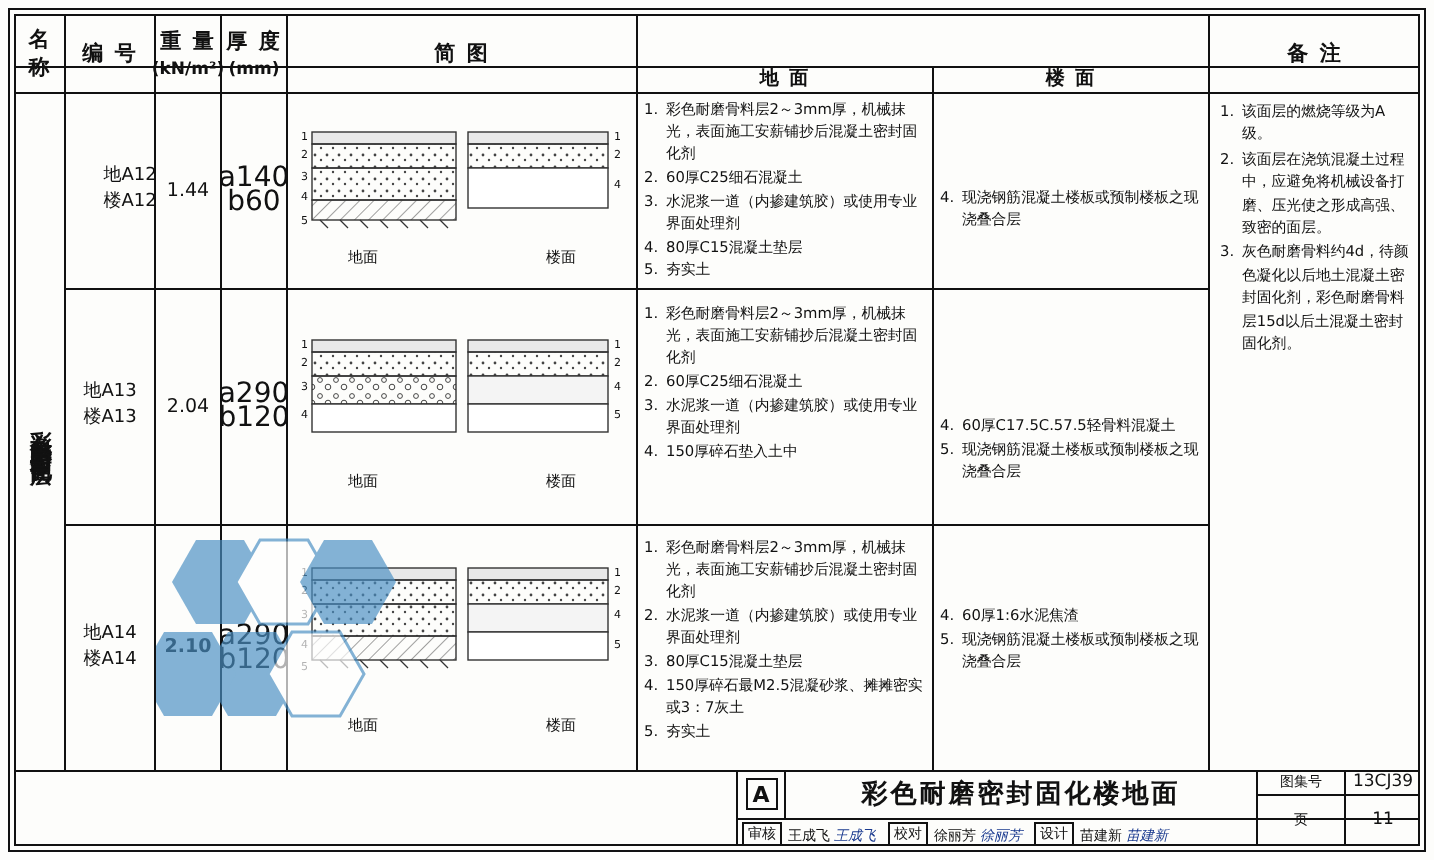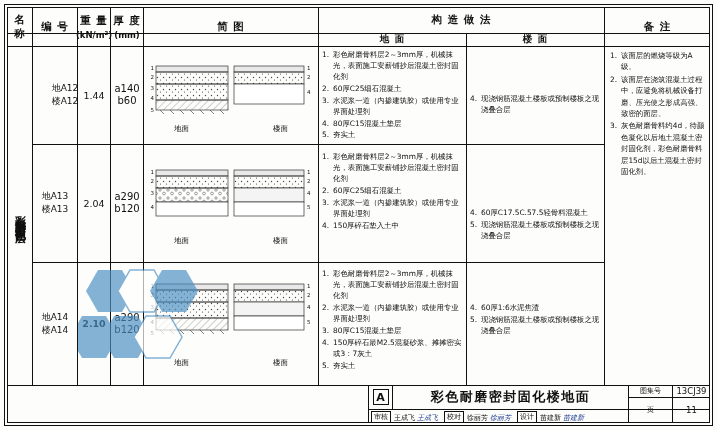--- a/index.html
+++ b/index.html
@@ -10,21 +10,21 @@
   .inner{left:7px;top:7px;width:703px;height:416px;border:1px solid #111;}
   .vline{position:absolute;width:1px;background:#111;}
   .hline{position:absolute;height:1px;background:#111;}
   .cell{position:absolute;box-sizing:border-box;}
   .ctr{display:flex;align-items:center;justify-content:center;text-align:center;}
   .hd{font-size:10.5px;font-weight:bold;letter-spacing:1px;}
   .hd small{font-weight:bold;font-size:8.5px;letter-spacing:0;text-align:center;}
   .rowname{font-size:11px;font-weight:bold;line-height:15px;letter-spacing:2px;}
   .code{font-size:9px;line-height:13px;text-align:center;}
   .num{font-size:9.5px;}
-  .thk{font-size:10px;line-height:12px;text-align:center;}
+  .thk{font-size:14px;line-height:12px;text-align:center;}
   .spec{font-size:7.4px;line-height:11.2px;padding:3px 3px 0 3px;}
   .spec ol{margin:0;padding:0;list-style:none;}
   .spec li{position:relative;padding-left:11px;margin-bottom:0.5px;}
   .spec li .n{position:absolute;left:0;top:0;}
   .note{font-size:7.4px;line-height:11.4px;padding:4px 5px 0 5px;}
   .note ol{margin:0;padding:0;list-style:none;}
   .note li{position:relative;padding-left:11px;margin-bottom:1px;}
   .note li .n{position:absolute;left:0;top:0;}
   .lbl{font-size:7.5px;}
   .diagwrap{position:absolute;}
@@ -60,21 +60,20 @@
   <div class="cell ctr hd" style="left:33px;top:7px;width:44px;height:39px;">编  号</div>
   <div class="cell ctr" style="left:78px;top:7px;width:32px;height:39px;flex-direction:column;">
     <div class="hd">重  量</div>
     <div class="hd"><small>(kN/m²)</small></div>
   </div>
   <div class="cell ctr" style="left:111px;top:7px;width:32px;height:39px;flex-direction:column;">
     <div class="hd">厚  度</div>
     <div class="hd"><small>(mm)</small></div>
   </div>
   <div class="cell ctr hd" style="left:144px;top:7px;width:174px;height:39px;">简      图</div>
-  <div class="cell ctr hd" style="left:319px;top:7px;width:285px;height:26px;">构  造  做  法</div>
   <div class="cell ctr hd" style="left:319px;top:33px;width:147px;height:13px;font-size:9.5px;">地      面</div>
   <div class="cell ctr hd" style="left:467px;top:33px;width:137px;height:13px;font-size:9.5px;">楼      面</div>
   <div class="cell ctr hd" style="left:605px;top:7px;width:105px;height:39px;">备      注</div>
 
   <div class="hline" style="left:32px;top:144px;width:572px;"></div>
   <div class="hline" style="left:32px;top:262px;width:572px;"></div>
   <div class="hline" style="left:7px;top:385px;width:703px;"></div>
 
   <div class="cell" style="left:8px;top:46px;width:24px;height:339px;display:flex;align-items:center;justify-content:center;">
     <div class="rowname" style="writing-mode:vertical-rl;text-orientation:upright;">彩色耐磨密封固化面层</div>

